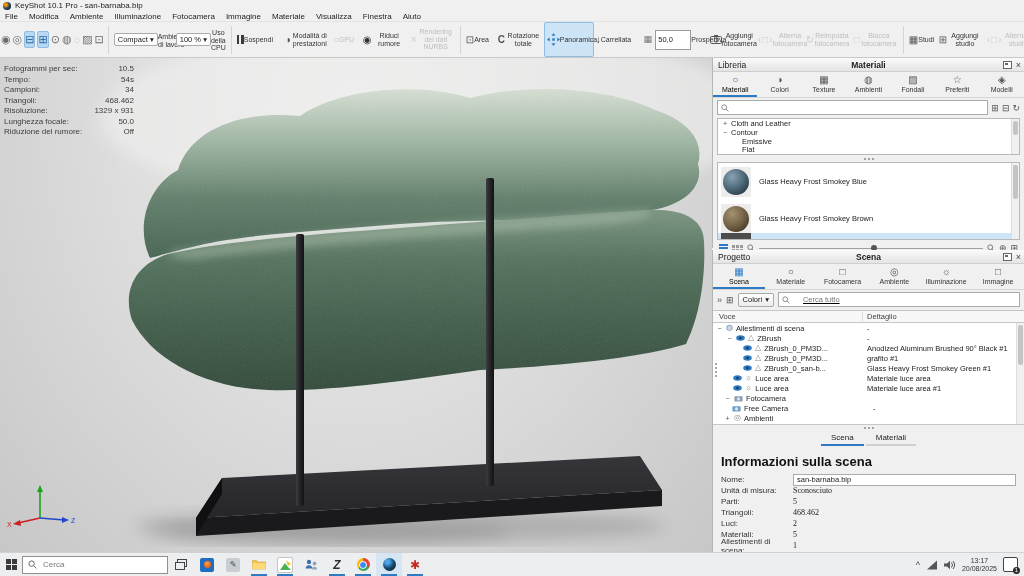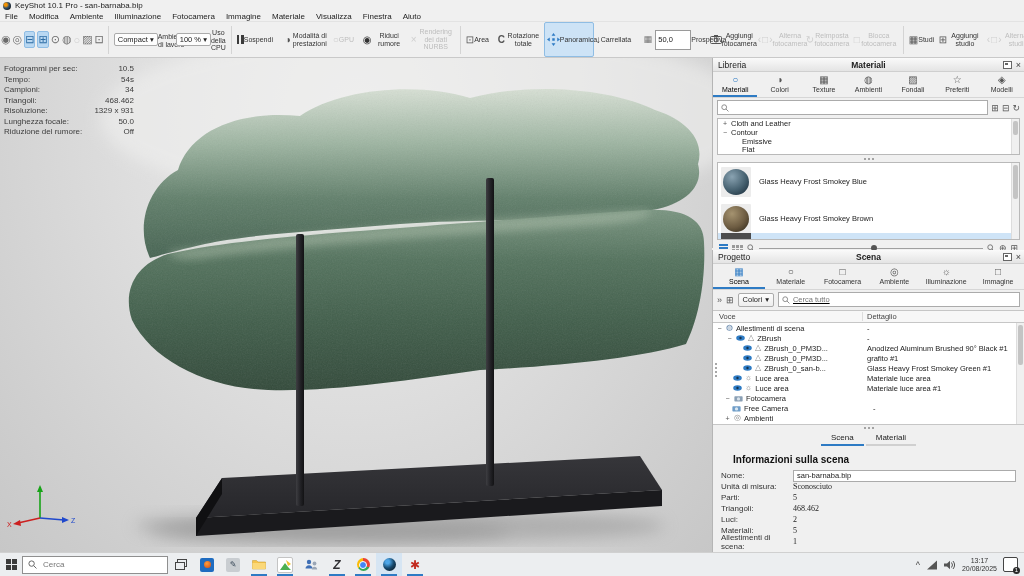--- a/index.html
+++ b/index.html
@@ -45,21 +45,21 @@
   .phead .center{position:absolute;left:0;right:0;text-align:center;font-weight:bold;}
   .phead .hbtns{position:absolute;right:3px;display:flex;gap:4px;align-items:center;}
   .float-ic{width:7px;height:6px;border:1px solid #666;position:relative;background:#fff;}
   .float-ic:before{content:"";position:absolute;left:1px;top:1px;width:3px;height:2px;background:#666;}
   .close-ic{font-size:9px;color:#444;line-height:8px;}
   .ptabs{display:flex;border-bottom:1px solid #d6d6d6;background:#f0f0f0;}
   .ptab{flex:1;display:flex;flex-direction:column;align-items:center;justify-content:center;gap:1px;padding:3px 0 2px;font-size:7px;color:#333;border-bottom:2px solid transparent;}
   .ptab .tic{font-size:10px;line-height:10px;color:#555;}
   .ptab.on{border-bottom-color:#2e7bc4;color:#000;}
   .mag{flex:0 0 auto;}
-  .searchbox{display:flex;align-items:center;gap:3px;background:#fff;border:1px solid #ababab;height:13px;padding:0 3px;flex:1;text-decoration:underline;}
+  .searchbox{display:flex;align-items:center;gap:13px;background:#fff;border:1px solid #ababab;height:13px;padding:0 3px;flex:1;text-decoration:underline;}
   .searchbox input{border:0;outline:0;flex:1;font-size:7.5px;font-family:"Liberation Sans",sans-serif;color:#333;background:transparent;padding:0;}
   .glyphbtn{font-size:9px;color:#555;line-height:10px;}
 
   
   #libreria{top:58px;height:190px;}
   #lib-search-row{display:flex;align-items:center;gap:3px;padding:2px 4px;}
   #lib-tree{margin:1px 4px;background:#fff;border:1px solid #b9b9b9;height:35px;overflow:hidden;position:relative;font-size:7.5px;color:#222;}
   #lib-tree .trow{display:flex;align-items:center;height:8.8px;gap:3px;padding-left:4px;}
   #lib-tree .trow .exp{width:6px;color:#555;font-size:7px;text-align:center;}
   #lib-tree .trow.child{padding-left:24px;}
@@ -97,21 +97,21 @@
   .prow .det{flex:1;overflow:hidden;white-space:nowrap;color:#222;padding-left:4px;}
   .prow .exp{width:7px;text-align:center;color:#555;font-size:7px;flex:0 0 7px;}
   .l0 .voce{padding-left:3px;} .l1 .voce{padding-left:13px;} .l2 .voce{padding-left:30px;} .l2b .voce{padding-left:13px;}
   .tico{font-size:8px;color:#8a8a8a;line-height:8px;}
   #prj-handle{position:absolute;left:2px;top:40px;display:flex;flex-direction:column;gap:2px;}
   #prj-handle i{width:2px;height:2px;border-radius:50%;background:#8a8a8a;display:block;}
   #prj-subtabs{display:flex;justify-content:center;gap:2px;margin-top:1px;}
   .stab{font-size:8px;color:#222;padding:1px 10px 2px;border-bottom:2px solid #d0d0d0;}
   .stab.on{border-bottom-color:#2e7bc4;}
   #prj-info{padding:6px 8px 0;}
-  #prj-info h3{margin:2px 12px 5px;font-size:10px;color:#111;}
+  #prj-info h3{margin:2px 0 5px;font-size:13px;color:#111;}
   .irow{display:flex;align-items:center;height:11px;font-size:8px;color:#333;}
   .irow .ilab{width:72px;flex:0 0 72px;}
   .irow .ival{color:#222;font-family:Liberation Serif, serif;}
   #nome-input{flex:1;border:1px solid #ababab;background:#fff;height:10px;font-size:7.5px;font-family:"Liberation Sans",sans-serif;color:#222;padding:0 3px;outline:none;}
 
   
   #taskbar{top:552px;left:0;width:1024px;height:24px;background:#eceef0;border-top:1px solid #d0d0d0;display:flex;align-items:center;box-sizing:border-box;}
   #start{width:22px;display:flex;align-items:center;justify-content:center;}
   .winlogo{display:grid;grid-template-columns:5px 5px;grid-gap:1px;}
   .winlogo i{width:5px;height:5px;background:#3b3b3b;display:block;}

